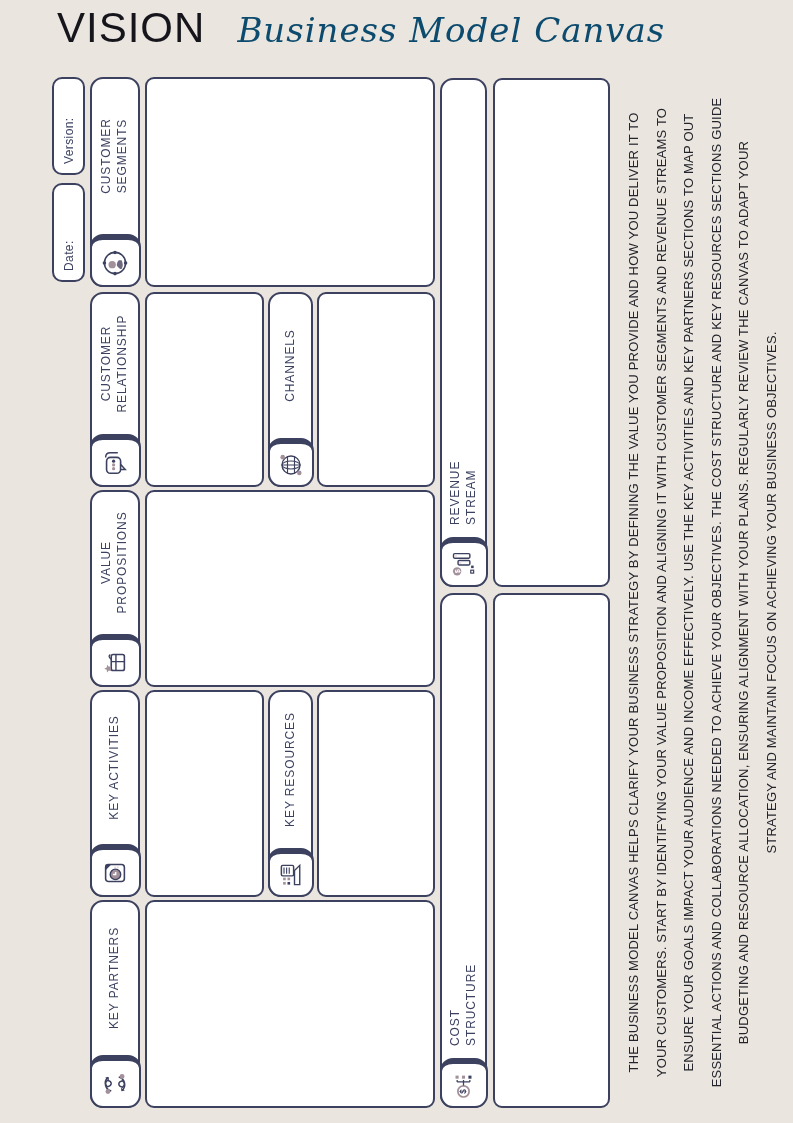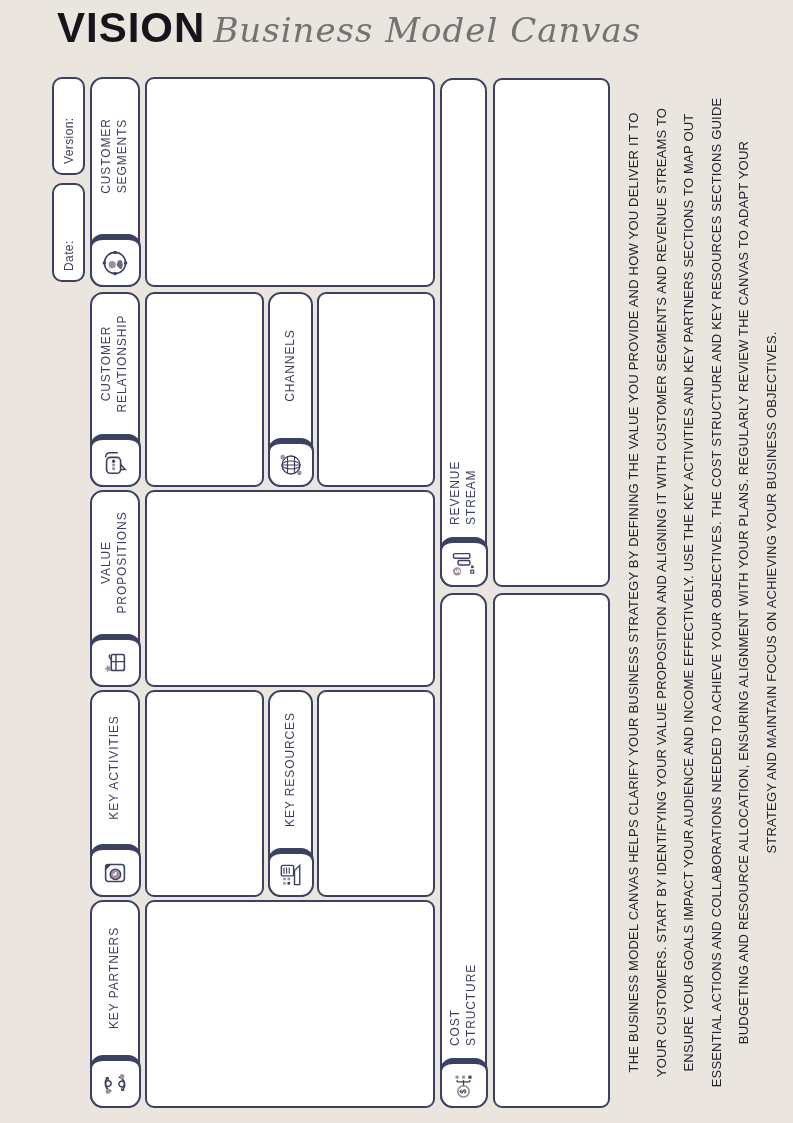--- a/index.html
+++ b/index.html
@@ -5,25 +5,25 @@
   html,body{margin:0;padding:0;}
   body{
     width:793px;height:1123px;overflow:hidden;position:relative;
     background:#EAE6DF;
     font-family:"Liberation Sans",sans-serif;
   }
   
   .title-row{position:absolute;left:57px;top:4px;white-space:nowrap;}
   .title-main{
     font-family:"Liberation Sans",sans-serif;
-    font-size:42px;font-weight:700;letter-spacing:1px;color:#15151B;
+    font-size:42px;font-weight:400;letter-spacing:1px;color:#15151B;
   }
   .title-script{
     font-family:"DejaVu Serif",serif;font-style:italic;
-    font-size:34px;color:#737373;margin-left:8px;letter-spacing:1px;
+    font-size:34px;color:#0c4a6e;margin-left:32px;letter-spacing:1px;
   }
   
   .canvas-wrap{
     position:absolute;left:50px;top:75px;width:1035px;height:740px;
     transform-origin:0 0;
     transform:rotate(-90deg) translateX(-1035px);
   }
   .abs{position:absolute;box-sizing:border-box;}
   
   .meta-box{

